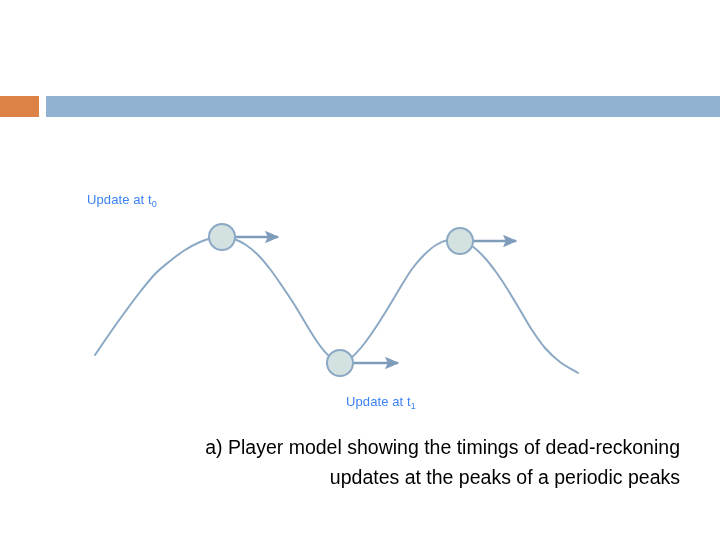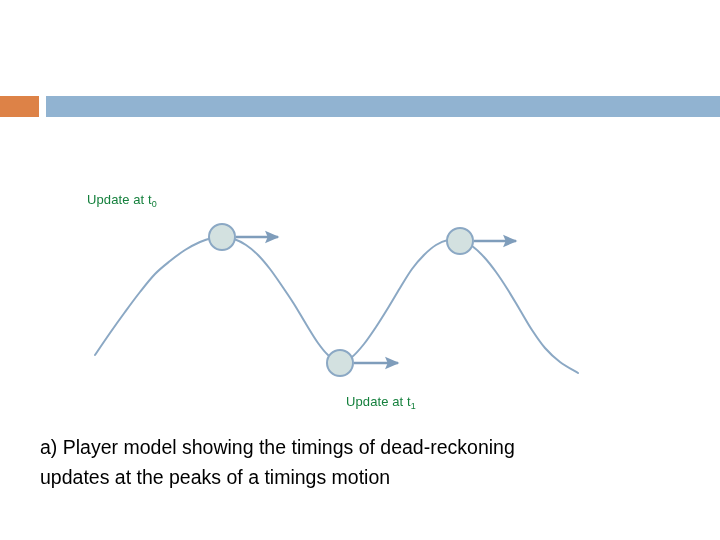--- a/index.html
+++ b/index.html
@@ -47,21 +47,21 @@
     top: 0;
     width: 720px;
     height: 540px;
   }
 
   
   .update-label {
     position: absolute;
     font-family: "Liberation Sans", sans-serif;
     font-size: 13px;
-    color: #15803d;
+    color: #3b82f6;
     white-space: nowrap;
     letter-spacing: 0.1px;
   }
   #label-update-t0 {
     left: 87px;
     top: 192px;
   }
   #label-update-t1 {
     left: 346px;
     top: 394px;
@@ -72,21 +72,21 @@
     position: relative;
     top: 3px;
   }
 
   
   #caption {
     position: absolute;
     left: 40px;
     top: 432px;
     width: 640px;
-    text-align: left;
+    text-align: right;
     font-family: "Liberation Sans", sans-serif;
     font-size: 19.5px;
     line-height: 30px;
     color: #000000;
   }
   #caption .cap-line {
     display: block;
   }
 </style>
 </head>
@@ -117,14 +117,14 @@
       <circle cx="460" cy="241" r="13" fill="#d3e1e0" stroke="#8ba8c4" stroke-width="2"></circle>
     </g>
 </svg>
 
 <div class="update-label" id="label-update-t0"><span>Update at t</span><sub>0</sub></div>
 
 <div class="update-label" id="label-update-t1"><span>Update at t</span><sub>1</sub></div>
 
 <div id="caption">
   <span class="cap-line">a) Player model showing the timings of dead-reckoning</span>
-  <span class="cap-line">updates at the peaks of a timings motion</span>
+  <span class="cap-line">updates at the peaks of a periodic peaks</span>
 </div>
 
 </body></html>

